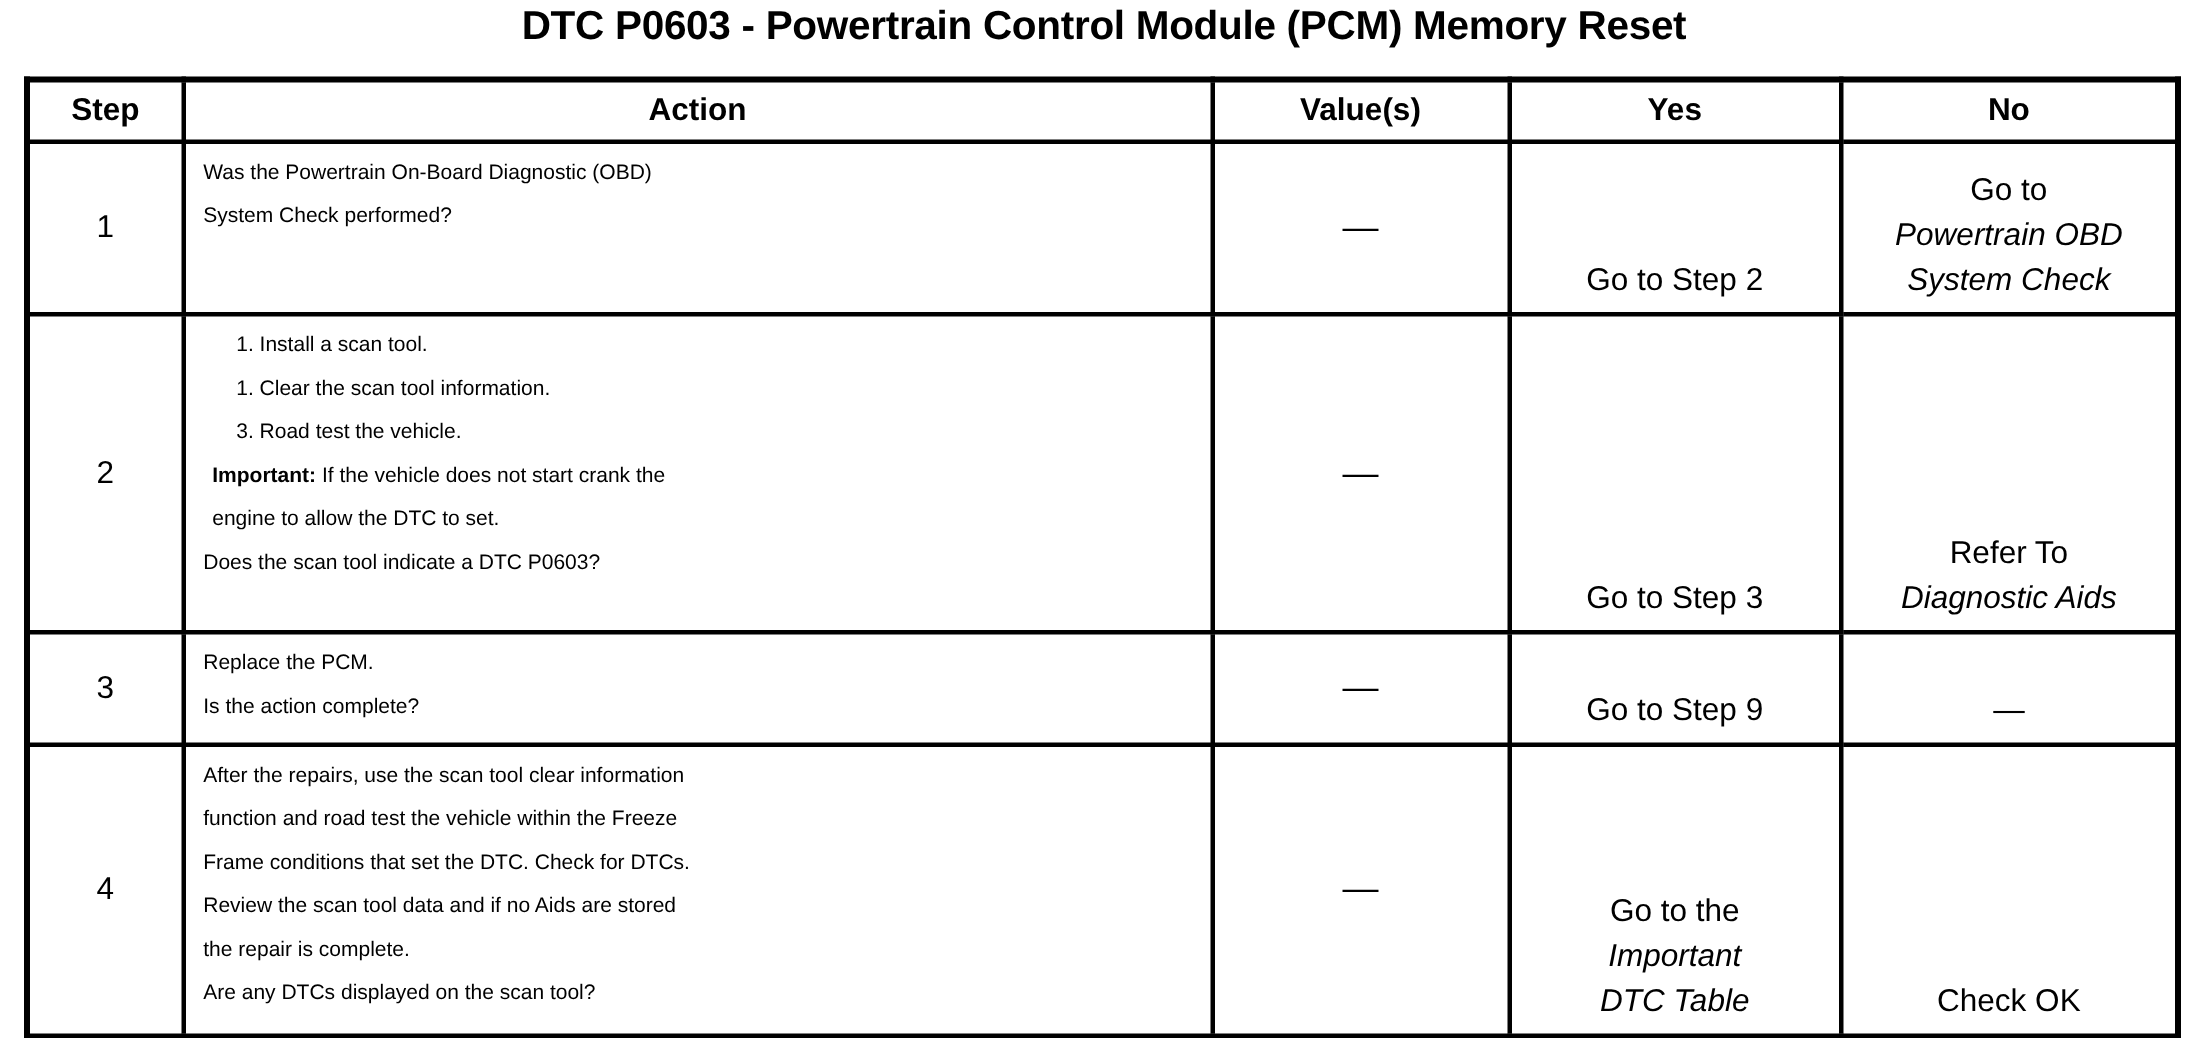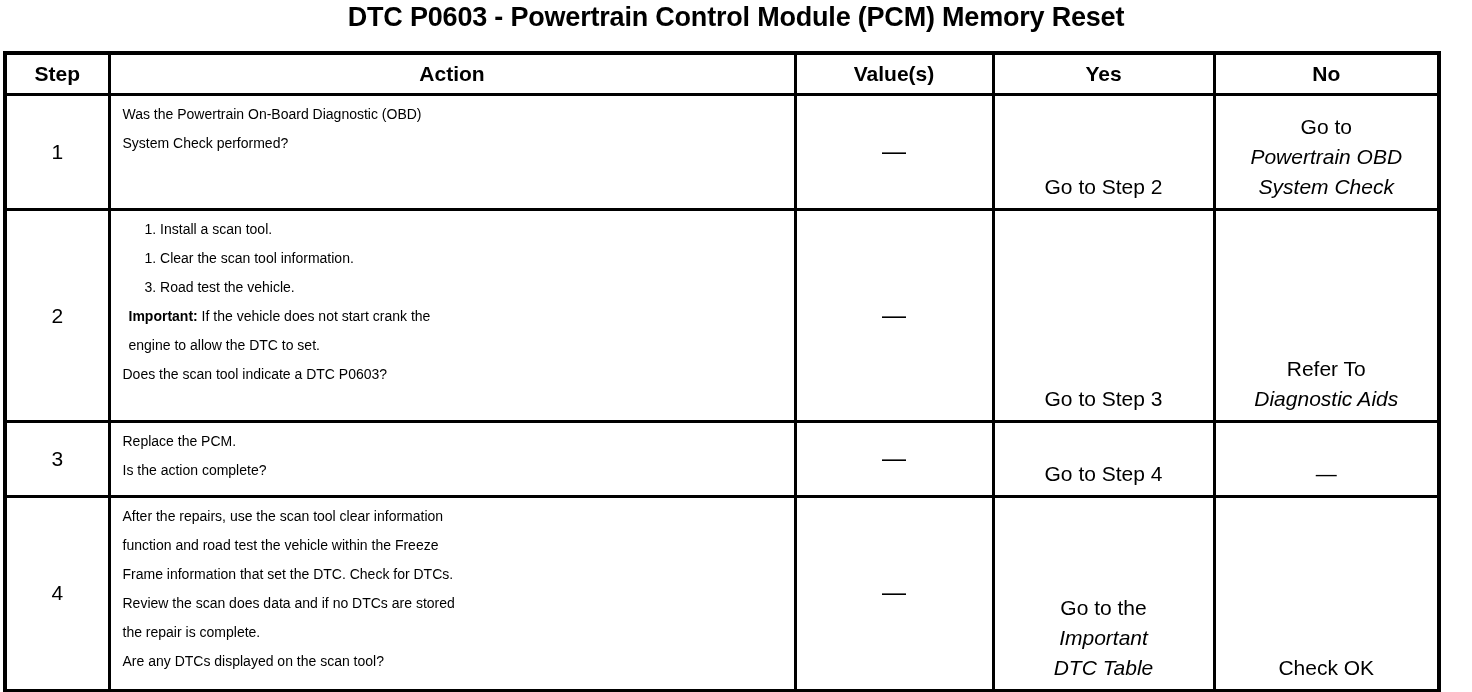--- a/index.html
+++ b/index.html
@@ -28,21 +28,21 @@
     width: 1472px;
     text-align: center;
     font-size: 27px;
     font-weight: bold;
     letter-spacing: -0.2px;
     white-space: nowrap;
   }
 
   .diag-table {
     position: absolute;
-    left: 3px;
+    left: 16px;
     top: 51px;
     width: 1434px;
     border-collapse: collapse;
     table-layout: fixed;
     border: 4px solid #000;
   }
 
   .diag-table col.c-step   { width: 104px; }
   .diag-table col.c-action { width: 686px; }
   .diag-table col.c-value  { width: 198px; }
@@ -173,33 +173,33 @@
           </td>
         </tr>
         <tr style="height: 75px;">
           <td class="step-cell">3</td>
           <td class="action-cell">
             <span class="ln">Replace the PCM.</span>
             <span class="ln">Is the action complete?</span>
           </td>
           <td class="value-cell"><span class="dash">—</span></td>
           <td class="yn-cell">
-            <span class="ln">Go to Step 4</span>
+            <span class="ln">Go to Step 9</span>
           </td>
           <td class="yn-cell">
             <span class="ln">—</span>
           </td>
         </tr>
         <tr style="height: 194px;">
           <td class="step-cell">4</td>
           <td class="action-cell">
             <span class="ln">After the repairs, use the scan tool clear information</span>
             <span class="ln">function and road test the vehicle within the Freeze</span>
-            <span class="ln">Frame information that set the DTC. Check for DTCs.</span>
-            <span class="ln">Review the scan does data and if no DTCs are stored</span>
+            <span class="ln">Frame conditions that set the DTC. Check for DTCs.</span>
+            <span class="ln">Review the scan tool data and if no Aids are stored</span>
             <span class="ln">the repair is complete.</span>
             <span class="ln">Are any DTCs displayed on the scan tool?</span>
           </td>
           <td class="value-cell"><span class="dash">—</span></td>
           <td class="yn-cell">
             <span class="ln">Go to the</span>
             <span class="ln ital">Important</span>
             <span class="ln ital">DTC Table</span>
           </td>
           <td class="yn-cell">

